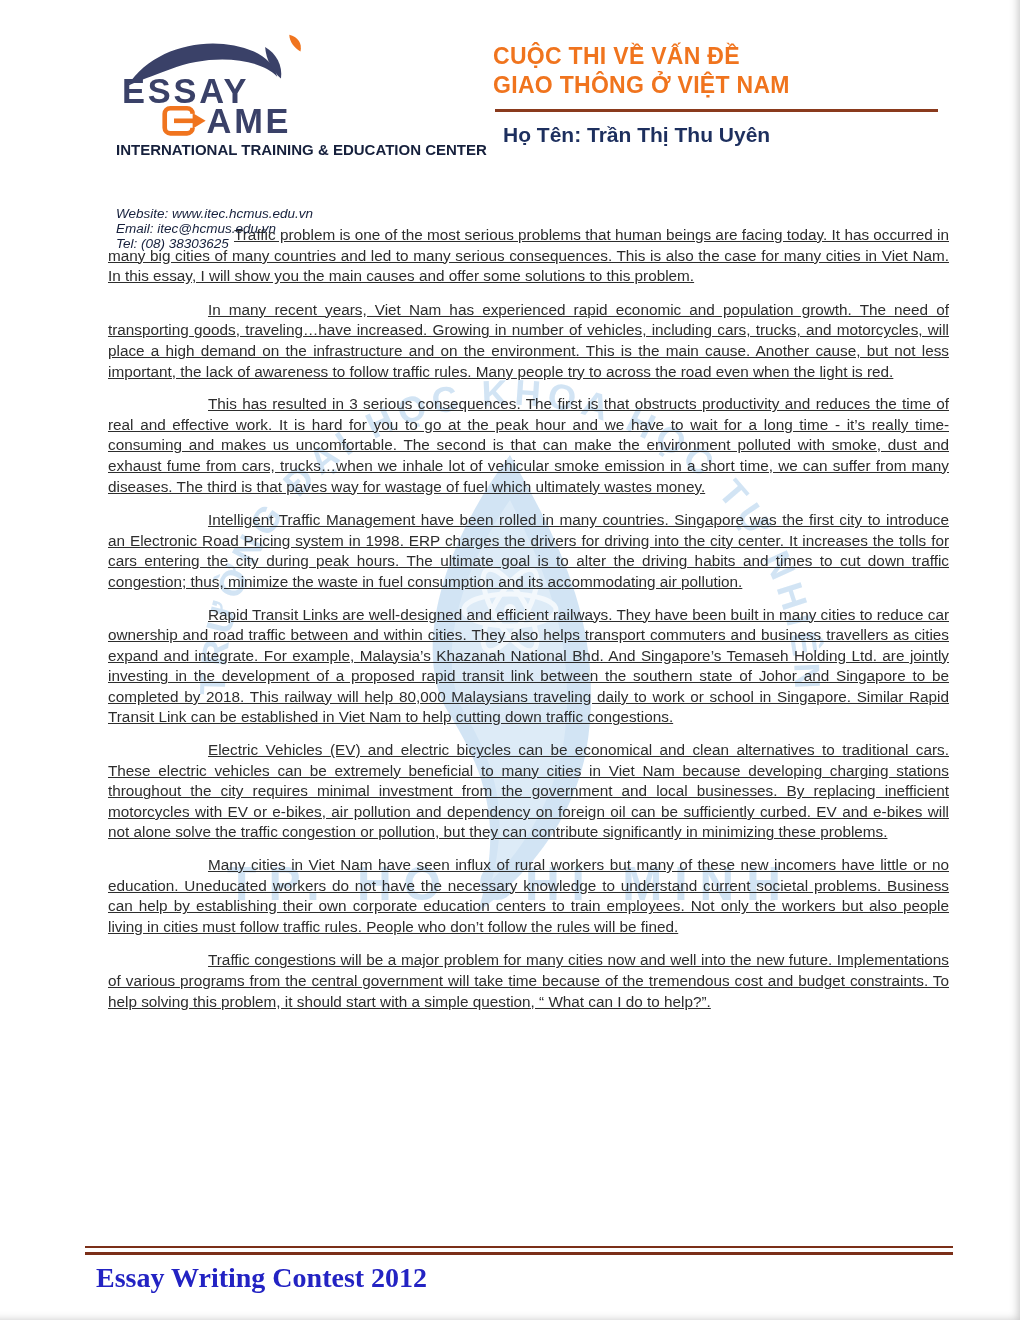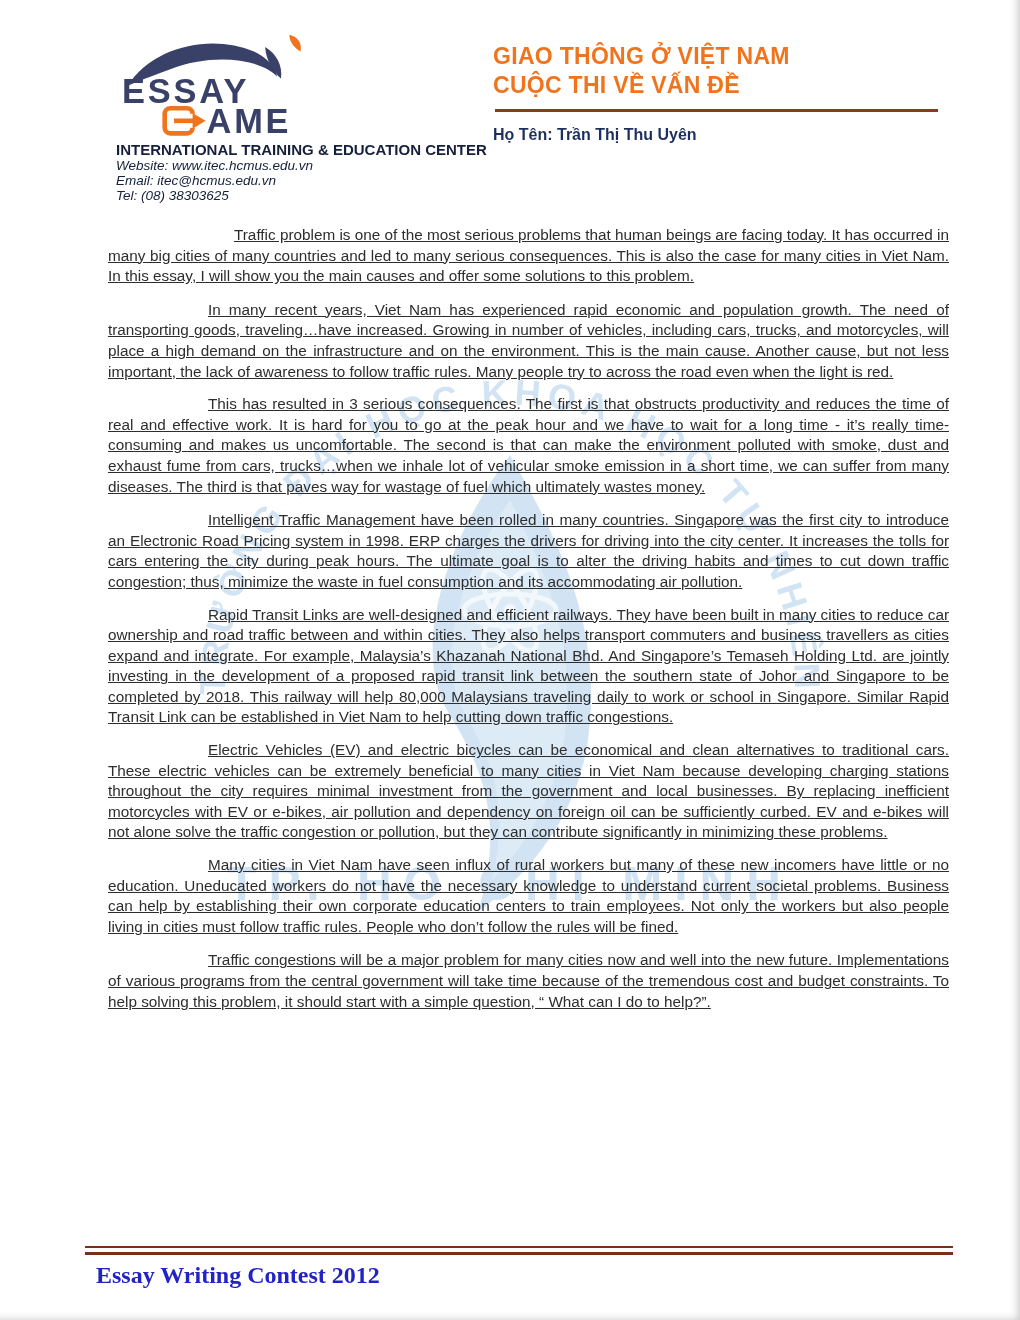--- a/index.html
+++ b/index.html
@@ -29,26 +29,26 @@
     position:absolute;left:180px;top:360px;width:660px;height:570px;
     opacity:.55;z-index:0;pointer-events:none;
   }
   .watermark svg{width:100%;height:100%;}
 
   
   .brand{position:absolute;left:116px;top:32px;width:380px;z-index:2;}
   .logo{display:block;}
   .org-name{font-size:15px;font-weight:bold;color:var(--ink);margin-top:3px;white-space:nowrap;}
   .org-line{font-size:13.5px;color:var(--ink);line-height:15px;white-space:nowrap;font-style:italic;}
-  .org-line.website{font-style:italic;}
+  .org-line.website{font-style:italic;margin-top:48px;}
 
   .contest{position:absolute;left:493px;top:42px;width:452px;z-index:2;}
   .contest-title{color:var(--orange);font-weight:bold;font-size:23px;line-height:29px;letter-spacing:.3px;}
   .title-rule{height:3px;background:var(--rule-brown);margin:9px 0 13px 2px;width:443px;}
-  .entrant{color:var(--dark-navy);font-weight:bold;font-size:16px;line-height:19px;}
+  .entrant{color:var(--dark-navy);font-weight:bold;font-size:21px;line-height:19px;margin-left:10px;}
 
   
   .essay{
     position:absolute;left:96px;top:213px;width:865px;z-index:1;
     color:var(--body-ink);
     font-size:15.3px;line-height:20.6px;
     text-align:justify;
   }
   .essay .section{margin-top:13px;}
   .essay .section:first-child{margin-top:0;}
@@ -56,21 +56,21 @@
   .essay .section:first-child p:first-child{text-indent:126px;}
 
   
   .footer-rule{
     position:absolute;left:85px;top:1246px;width:868px;height:9px;z-index:2;
     border-top:2px solid #7B2F18;border-bottom:3px solid #7B2F18;
   }
   .footer-label{
     position:absolute;left:96px;top:1262px;z-index:2;
     font-family:"Liberation Serif","DejaVu Serif",serif;
-    font-weight:bold;font-size:24px;color:var(--footer-blue);
+    font-weight:bold;font-size:28px;color:var(--footer-blue);
   }
 </style>
 </head>
 <body>
 
 <div class="page">
 
   <div class="watermark">
     <svg viewBox="0 0 660 570">
       <defs>
@@ -117,22 +117,22 @@
       <text x="97" y="109" font-family="Liberation Sans, DejaVu Sans, sans-serif" font-size="37" font-weight="bold" letter-spacing="3" fill="#3A4168">AME</text>
     </svg>
     <div class="org-name">INTERNATIONAL TRAINING &amp; EDUCATION CENTER</div>
     <div class="org-line website">Website: www.itec.hcmus.edu.vn</div>
     <div class="org-line">Email:  itec@hcmus.edu.vn</div>
     <div class="org-line">Tel: (08) 38303625</div>
   </div>
 
   <div class="contest">
     <div class="contest-title">
+      <div>CUỘC THI VỀ VẤN ĐỀ</div>
       <div>GIAO THÔNG Ở VIỆT NAM</div>
-      <div>CUỘC THI VỀ VẤN ĐỀ</div>
     </div>
     <div class="title-rule"></div>
     <div class="entrant">
       <div>Họ Tên: Trần Thị Thu Uyên</div>
     </div>
   </div>
 
   <main class="essay">
       <div class="section">
         <p>Traffic problem is one of the most serious problems that human beings are facing today. It has occurred  in many big cities of many countries and led to many serious consequences. This is also the case for many cities in Viet Nam. In this essay, I will show you the main causes and offer some solutions to this problem.</p>

